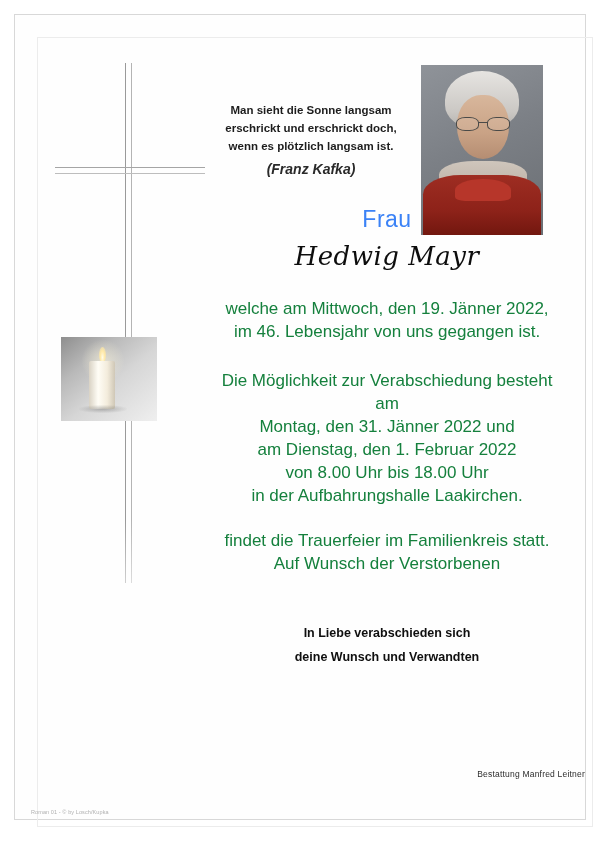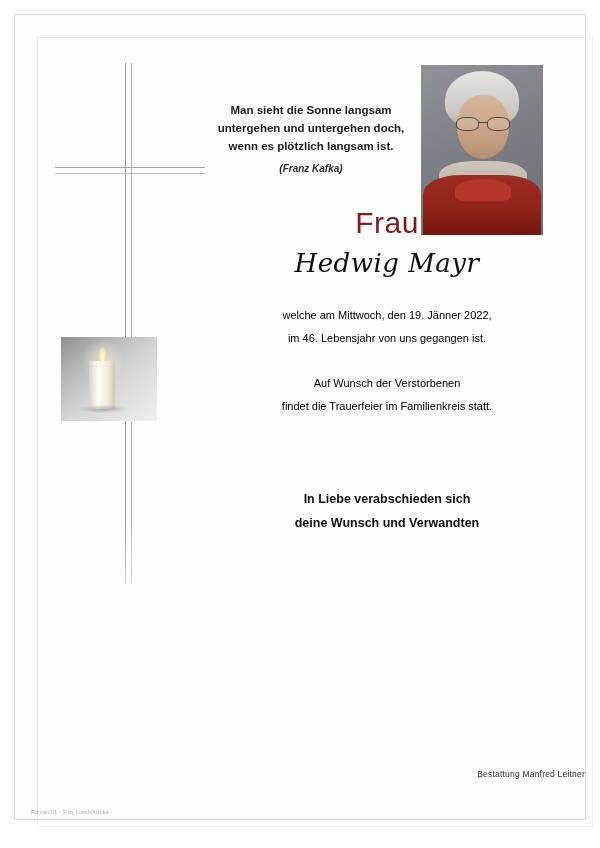--- a/index.html
+++ b/index.html
@@ -231,60 +231,60 @@
   .quote {
     font-size: 11.5px;
     line-height: 18px;
     color: #1d1d1d;
     font-weight: 600;
     text-align: center;
     width: 200px;
     margin: 0 auto 0 0;
   }
   .quote-author {
-    font-size: 10px;
+    font-size: 14px;
     font-style: italic;
     color: #2a2a2a;
     margin-top: 5px;
     font-weight: 600;
   }
 
   .trauern {
     margin-top: 62px;
     font-size: 13px;
     letter-spacing: 0.4px;
     color: #111;
   }
 
   .frau {
     margin-top: 28px;
-    font-size: 30px;
-    color: #7f1d1d;
+    font-size: 23px;
+    color: #3b82f6;
     letter-spacing: 0.5px;
   }
 
   .name {
     margin-top: 8px;
     font-family: "DejaVu Serif", "Liberation Serif", serif;
     font-style: italic;
     font-size: 26px;
     letter-spacing: 0.5px;
     color: #0d0d0d;
   }
 
   .block {
     margin-top: 26px;
-    font-size: 11px;
+    font-size: 17px;
     line-height: 23px;
-    color: #000000;
+    color: #15803d;
   }
   .block.tight { margin-top: 22px; }
 
   .closing {
-    margin-top: 69px;
+    margin-top: 46px;
     font-size: 12.5px;
     line-height: 24px;
     font-weight: 700;
     color: #0f0f0f;
   }
 
   .undertaker {
     position: absolute;
     left: 0;
     right: 0;
@@ -338,39 +338,46 @@
       </div>
       <div class="scarf"></div>
       <div class="coat"></div>
       <div class="coat-collar"></div>
     </div>
 
     <div class="content">
 
       <div class="quote">
         <span class="line">Man sieht die Sonne langsam</span>
-        <span class="line">untergehen und untergehen doch,</span>
+        <span class="line">erschrickt und erschrickt doch,</span>
         <span class="line">wenn es plötzlich langsam ist.</span>
         <div class="quote-author">(Franz Kafka)</div>
       </div>
 
 
       <div class="frau">Frau</div>
 
       <div class="name">Hedwig Mayr</div>
 
       <div class="block">
         <span class="line">welche am Mittwoch, den 19. Jänner 2022,</span>
         <span class="line">im 46. Lebensjahr von uns gegangen ist.</span>
       </div>
 
+      <div class="block">
+        <span class="line">Die Möglichkeit zur Verabschiedung besteht am</span>
+        <span class="line">Montag, den 31. Jänner 2022 und</span>
+        <span class="line">am Dienstag, den 1. Februar 2022</span>
+        <span class="line">von 8.00 Uhr bis 18.00 Uhr</span>
+        <span class="line">in der Aufbahrungshalle Laakirchen.</span>
+      </div>
 
       <div class="block tight">
+        <span class="line">findet die Trauerfeier im Familienkreis statt.</span>
         <span class="line">Auf Wunsch der Verstorbenen</span>
-        <span class="line">findet die Trauerfeier im Familienkreis statt.</span>
       </div>
 
       <div class="closing">
         <span class="line">In Liebe verabschieden sich</span>
         <span class="line">deine Wunsch und Verwandten</span>
       </div>
 
     </div>
 
     <div class="undertaker">Bestattung Manfred Leitner</div>

